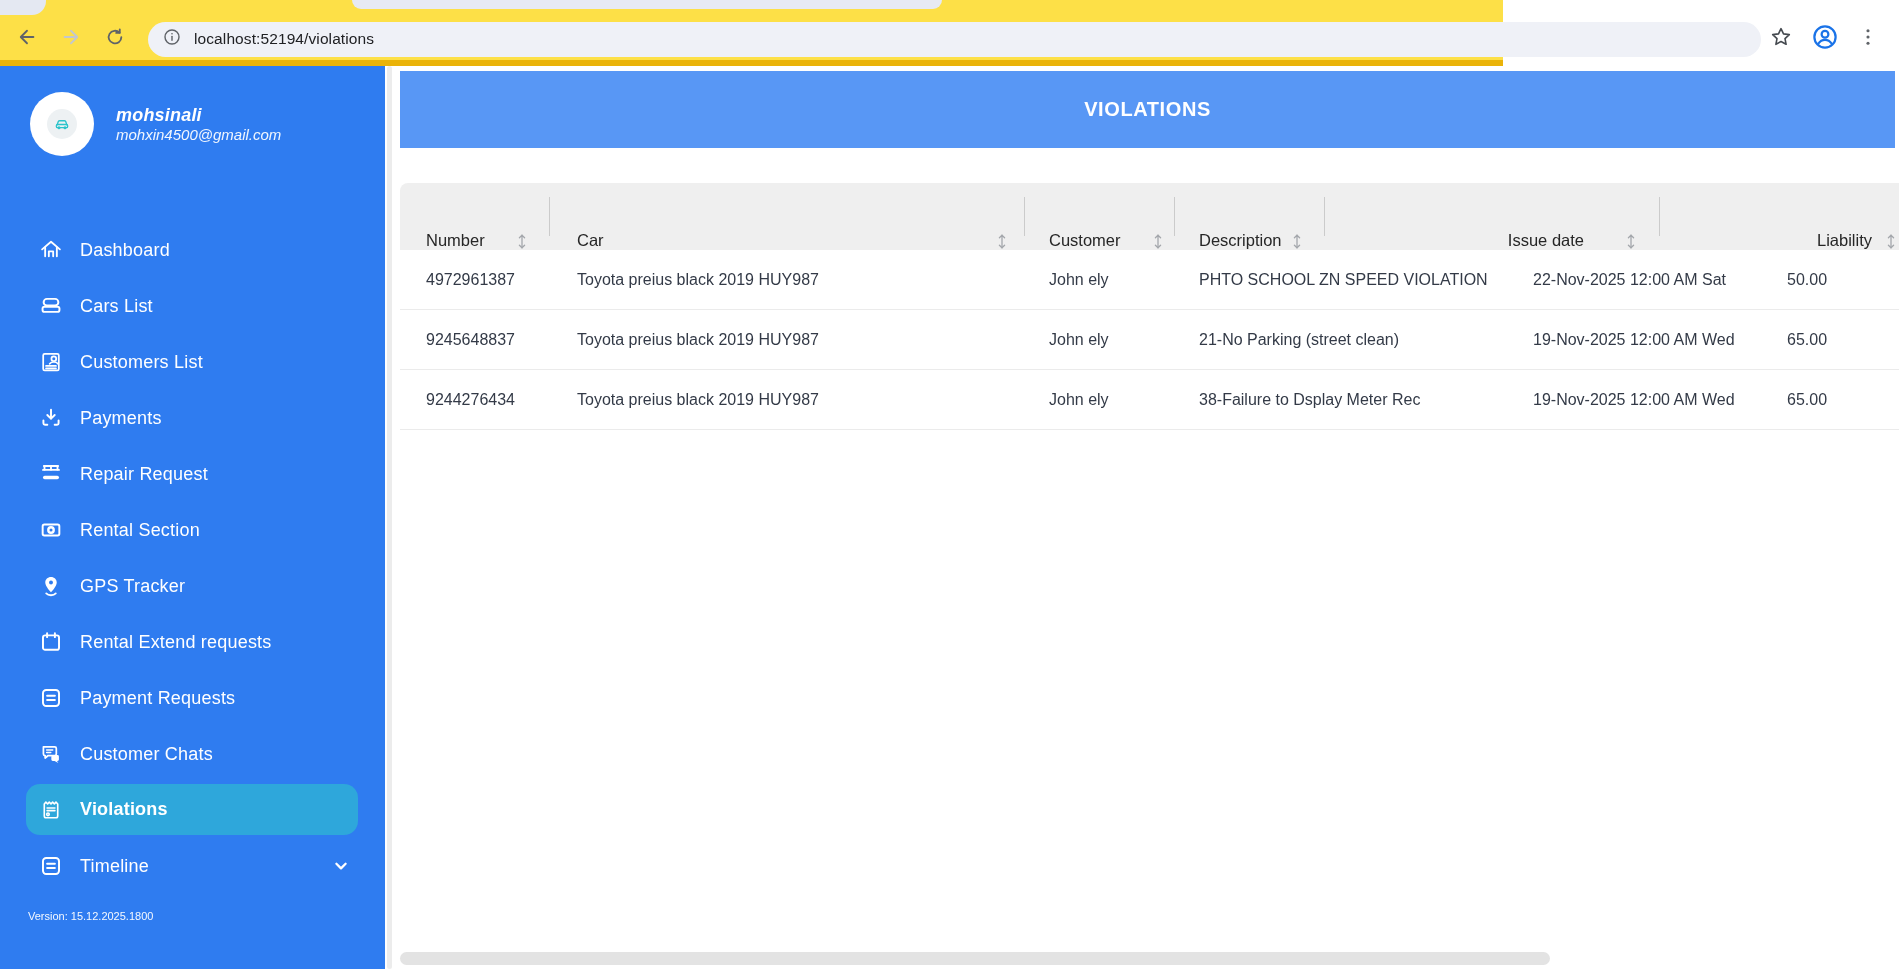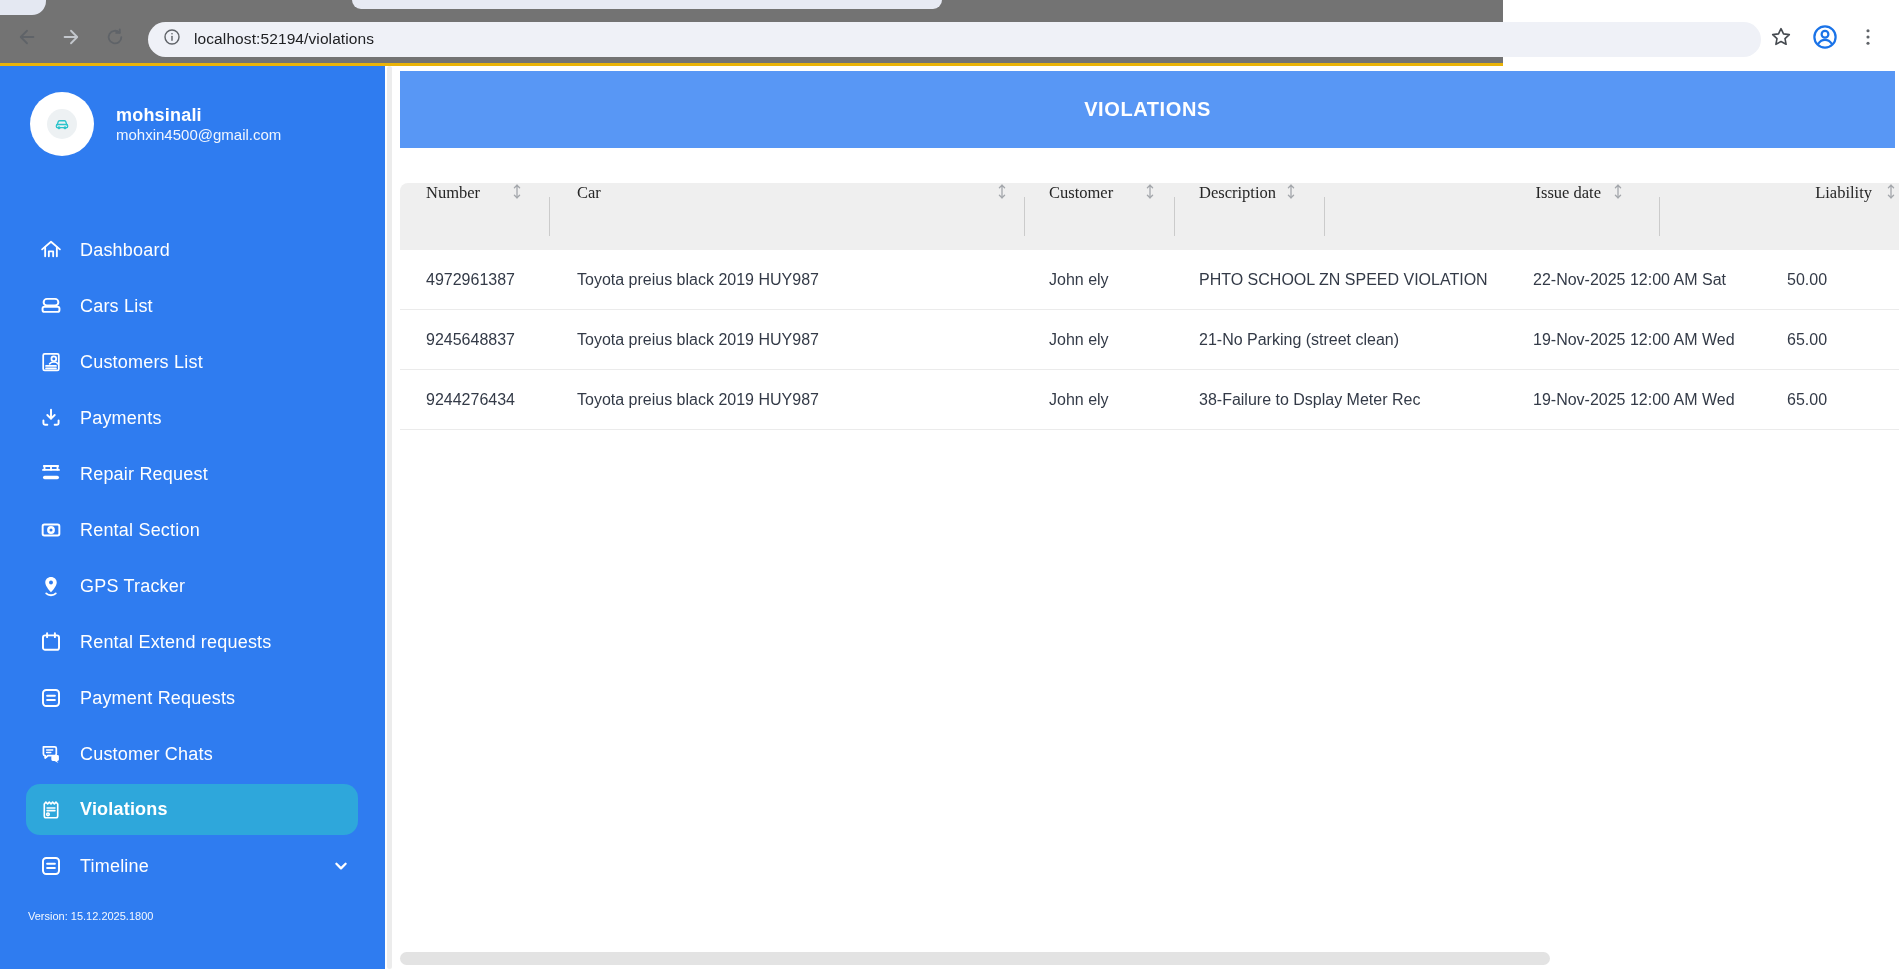--- a/index.html
+++ b/index.html
@@ -2,32 +2,32 @@
 <html style="--sidebar-blue: #2F7CF0; --banner-blue: #5897F5; --active-teal: #2EA7DB; --profile-blue: #1A73E8; --header-gray: #EFEFEF; --cell-text: #333A47;"><head>
 <meta charset="utf-8">
 <style>
   :root{
     --sidebar-blue:#2F7CF0; --banner-blue:#5897F5; --active-teal:#2EA7DB;
     --profile-blue:#1A73E8; --header-gray:#EFEFEF; --cell-text:#333A47;
   }
   *{margin:0;padding:0;box-sizing:border-box;}
   html,body{width:1899px;height:969px;overflow:hidden;background:#fff;
     font-family:"Liberation Sans","DejaVu Sans",sans-serif;}
-  .chrome-top{position:absolute;left:0;top:0;width:1503px;height:66px;background:#737373;border-bottom:3px solid #eab308;}
+  .chrome-top{position:absolute;left:0;top:0;width:1503px;height:66px;background:#fde047;border-bottom:6px solid #eab308;}
   .tab-frag-left{position:absolute;left:0;top:0;width:46px;height:15px;background:#E4E8F2;border-bottom-right-radius:14px;}
   .tab-frag-right{position:absolute;left:352px;top:0;width:590px;height:9px;background:#E7EAF3;border-radius:0 0 10px 10px;}
   .toolbar{position:absolute;left:0;top:14px;width:1899px;height:50px;display:flex;align-items:center;}
   .nav-btn{width:34px;height:34px;display:flex;align-items:center;justify-content:center;margin-left:10px;border-radius:50%;}
   .omnibox{height:35px;background:#EFF1F7;border-radius:18px;margin-left:16px;width:1613px;display:flex;align-items:center;padding:0 14px;}
   .url-text{font-size:15.5px;color:#202124;margin-left:12px;letter-spacing:.1px;}
   .toolbar-right{display:flex;align-items:center;margin-left:8px;gap:18px;}
   .app{position:absolute;left:0;top:66px;width:1899px;height:903px;}
   .sidebar{position:absolute;left:0;top:0;width:385px;height:903px;background:var(--sidebar-blue);color:#fff;}
   .sidebar-scrollbar{position:absolute;left:387px;top:0;width:5px;height:903px;background:#ECECEC;border-radius:3px;}
-  .user-row{display:flex;align-items:center;padding:26px 0 0 30px;}
+  .user-row{display:flex;align-items:center;padding:26px 0 0 30px;font-style:italic;}
   .avatar{width:64px;height:64px;border-radius:50%;background:#fff;display:flex;align-items:center;justify-content:center;flex:none;}
   .avatar-inner{width:30px;height:30px;border-radius:50%;background:#EDF1F3;display:flex;align-items:center;justify-content:center;}
   .user-meta{margin-left:22px;}
   .user-name{font-size:18px;font-weight:bold;letter-spacing:.2px;}
   .user-email{font-size:15px;margin-top:0;color:rgba(255,255,255,.93);}
   .menu{margin-top:66px;}
   .menu-item{height:56px;display:flex;align-items:center;padding-left:38px;cursor:pointer;}
   .menu-item .icon{width:26px;height:26px;flex:none;display:flex;align-items:center;justify-content:center;}
   .menu-item .label{margin-left:16px;font-size:18px;font-weight:500;letter-spacing:.2px;}
   .menu-item.active{background:var(--active-teal);border-radius:14px;margin:2px 27px 3px 26px;height:51px;padding-left:12px;}
@@ -36,30 +36,30 @@
   .version{margin-top:16px;padding-left:28px;font-size:11px;color:rgba(255,255,255,.95);}
   .main{position:absolute;left:400px;top:0;width:1499px;height:903px;background:#fff;}
   .banner{margin-top:5px;height:77px;background:var(--banner-blue);display:flex;align-items:center;justify-content:center;margin-right:4px;}
   .banner-title{color:#fff;font-size:20px;font-weight:bold;letter-spacing:.6px;}
   .table-wrap{margin-top:35px;width:1610px;}
   table{border-collapse:separate;border-spacing:0;table-layout:fixed;width:1610px;font-size:16px;}
   col.c-number{width:150px;}col.c-car{width:475px;}col.c-customer{width:150px;}
   col.c-desc{width:150px;}col.c-issue{width:335px;}col.c-liability{width:350px;}
   thead th{background:var(--header-gray);height:67px;font-weight:500;color:#262626;font-size:16.5px;text-align:left;position:relative;padding:0;}
   thead th:first-child{border-top-left-radius:8px;}
-  thead th .th-inner{display:flex;align-items:flex-start;height:100%;font-family:Liberation Serif, serif;}
+  thead th .th-inner{display:flex;align-items:flex-end;height:100%;}
   thead th.div::after{content:"";position:absolute;right:0;top:14px;width:1px;height:39px;background:#CBCBCB;}
   .th-number .th-inner{padding-left:26px;}
   .th-number .sort{margin-left:30px;}
   .th-car .th-inner{padding-left:27px;padding-right:16px;justify-content:space-between;}
   .th-customer .th-inner{padding-left:24px;}
   .th-customer .sort{margin-left:30px;}
   .th-desc .th-inner{padding-left:24px;}
   .th-desc .sort{margin-left:8px;}
-  .th-issue .th-inner{justify-content:flex-end;padding-right:35px;}
+  .th-issue .th-inner{justify-content:flex-end;padding-right:22px;gap:30px;}
   .th-issue .sort{margin-left:10px;}
   .th-liability .th-inner{justify-content:flex-end;padding-right:112px;}
   .th-liability .sort{margin-left:12px;}
   tbody td{height:60px;border-bottom:1px solid #EBEBEB;color:var(--cell-text);background:#fff;white-space:nowrap;overflow:visible;}
   td.td-number{padding-left:26px;margin-top:39px;}
   td.td-car{padding-left:27px;}
   td.td-customer{padding-left:24px;margin-top:28px;}
   td.td-desc{padding-left:24px;}
   td.td-issue{padding-left:208px;}
   td.td-liability{padding-left:127px;}

